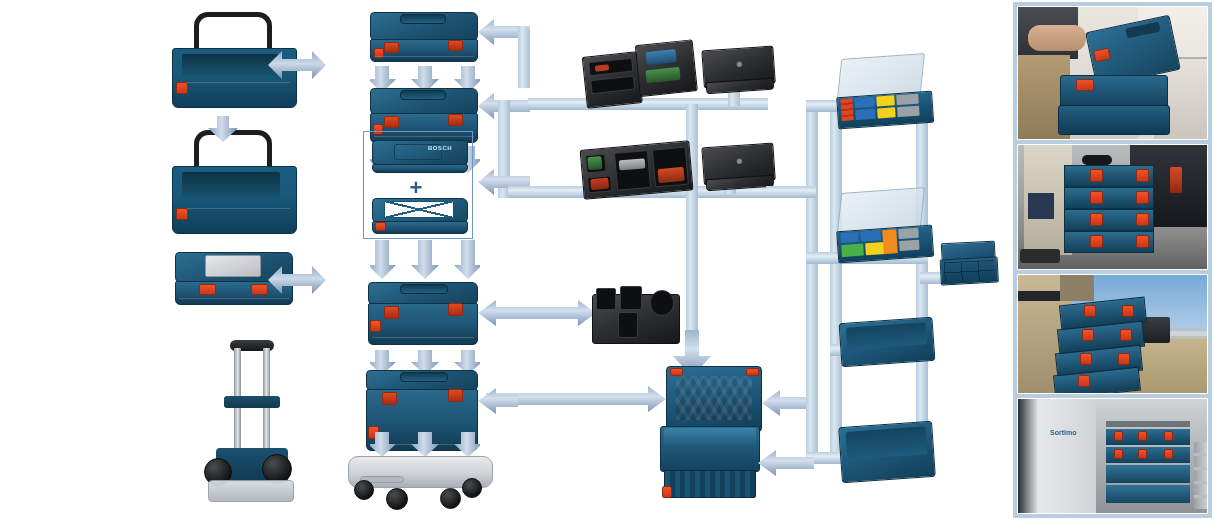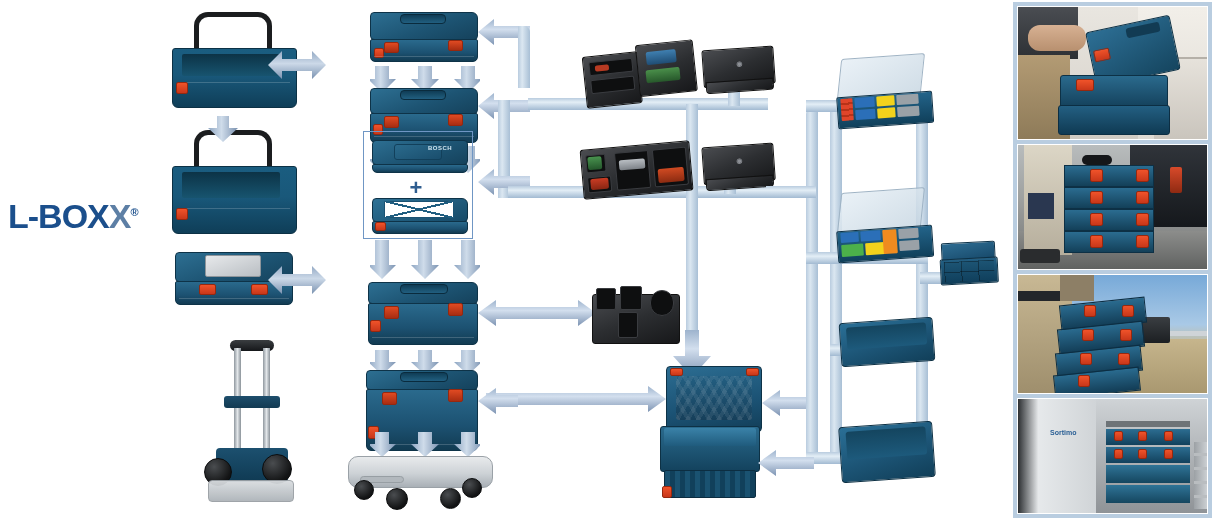--- a/index.html
+++ b/index.html
@@ -190,23 +190,20 @@
   }
   .ph-label {
     position: absolute; color: #2a5f95; font-size: 7px; font-weight: bold;
   }
 </style>
 </head>
 <body>
 
 <div id="stage">
 
-  <div class="abs" id="logo">
-    <span class="logotext"><span>L-BOX</span><span class="lite">X</span><span class="reg">®</span></span>
-  </div>
 
   <div class="abs tote" style="left:172px;top:10px;width:125px;height:105px;">
     <div class="bar" style="left:22px;top:2px;width:78px;height:36px;"></div>
     <div class="bin" style="top:38px;height:60px;"></div>
     <div class="inner" style="left:10px;top:44px;width:98px;height:22px;"></div>
     <div class="seam" style="left:6px;top:72px;width:112px;"></div>
     <div class="latch" style="left:4px;top:72px;width:12px;height:12px;"></div>
   </div>
 
   <div class="abs tote" style="left:172px;top:128px;width:125px;height:112px;">

